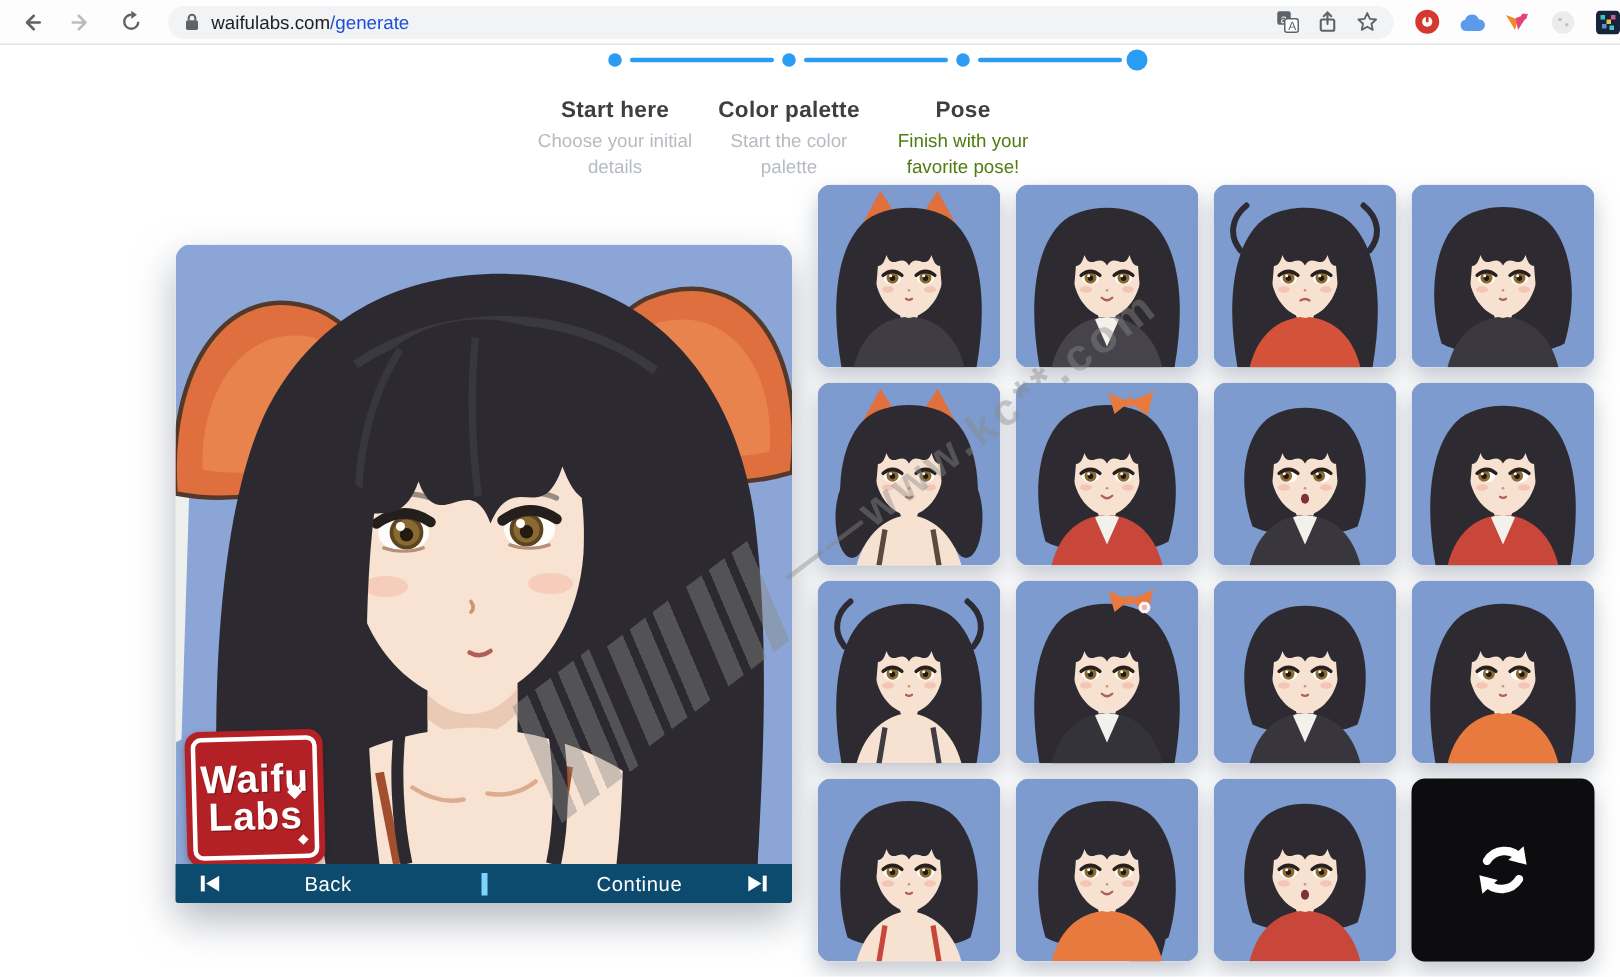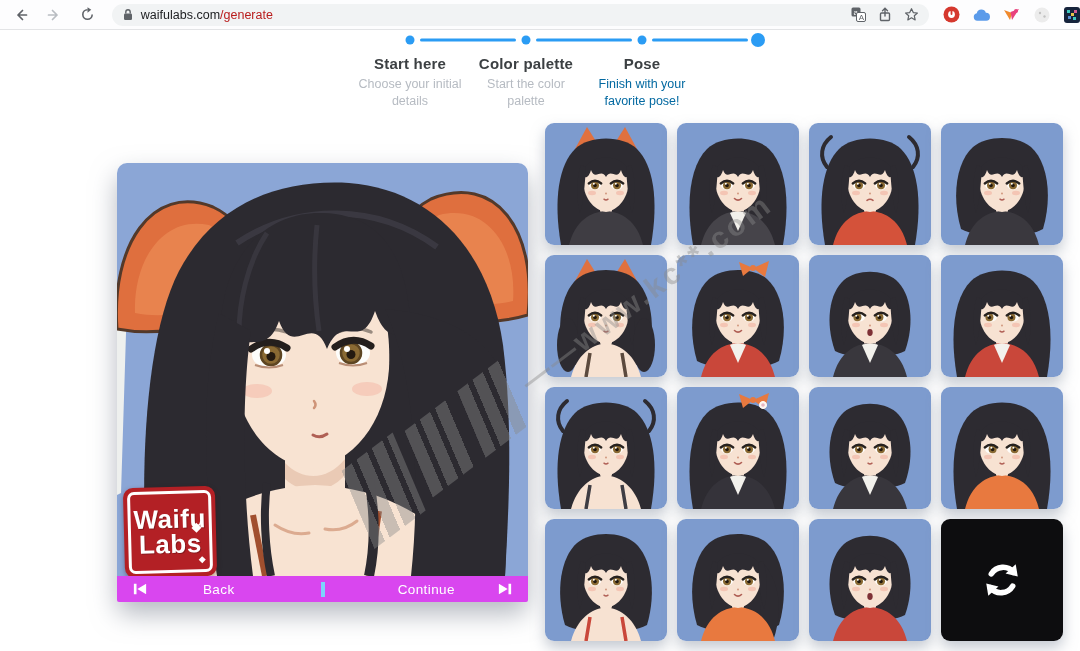--- a/index.html
+++ b/index.html
@@ -7,53 +7,53 @@
   body { font-family:"Liberation Sans", sans-serif; background:#fff; position:relative; }
 
   
   .toolbar { position:absolute; left:0; top:0; width:1080px; height:30px;
     background:#fdfdfe; border-bottom:1px solid #e3e4e6; display:flex; align-items:center; }
   .nav-ic { width:26px; height:26px; display:flex; align-items:center; justify-content:center;
     margin-left:8px; border-radius:50%; cursor:pointer; }
   .url-pill { margin-left:12px; width:840px; height:22px; background:#f1f3f4; border-radius:12px;
     display:flex; align-items:center; padding:0 10px; gap:7px; }
   .url-text { font-size:12.5px; color:#202124; white-space:nowrap; }
-  .url-text .path { color:#b91c1c; }
+  .url-text .path { color:#1d4ed8; }
   .pill-right { margin-left:auto; display:flex; align-items:center; gap:12px; }
   .ext-row { display:flex; align-items:center; gap:13px; margin-left:14px; }
   .ext-ic { width:17px; height:17px; display:flex; align-items:center; justify-content:center; }
 
   
   .page { position:absolute; left:0; top:31px; width:1080px; height:620px; background:#fff; }
 
   
   .stepper { position:absolute; left:352px; top:0; width:464px; height:80px; }
   .dots { position:relative; height:18px; }
   .dot { position:absolute; top:50%; transform:translate(-50%,-50%); border-radius:50%; }
   .dline { position:absolute; top:50%; transform:translateY(-50%); height:3px; border-radius:2px; }
   .labels { display:flex; }
   .stepcol { width:116px; text-align:center; cursor:pointer; }
-  .step-title { font-size:15px; font-weight:bold; color:#3c4043; margin-top:6px; letter-spacing:.2px; }
+  .step-title { font-size:15px; font-weight:bold; color:#3c4043; margin-top:16px; letter-spacing:.2px; }
   .step-sub { font-size:12.5px; color:#b6bbc2; line-height:1.38; margin-top:4px; padding:0 4px; }
-  .step-sub.active { color:#0369a1; }
+  .step-sub.active { color:#4d7c0f; }
 
   
   .preview { position:absolute; left:117px; top:132px; width:411px;
     border-radius:10px; box-shadow:0 12px 26px rgba(120,128,142,.55); }
   .preview-img { width:411px; height:413px; border-radius:10px 10px 0 0; overflow:hidden; position:relative; }
   .preview-img svg { display:block; }
   .logo { position:absolute; left:7px; top:324px; width:92px; height:90px; border-radius:10px;
     display:flex; flex-direction:column; align-items:center; justify-content:center;
     transform:rotate(-1.5deg); box-shadow:0 2px 5px rgba(60,20,20,.4); }
   .logo::after { content:""; position:absolute; inset:4px; border:3px solid #fff; border-radius:7px; }
   .logo-line { color:#fff; font-weight:bold; font-size:26px; line-height:.95; letter-spacing:.5px;
     text-shadow:1px 1px 0 rgba(0,0,0,.25); }
   .spark { position:absolute; width:7px; height:7px; background:#fff; transform:rotate(45deg); }
   .spark.s1 { right:16px; top:38px; } .spark.s2 { right:12px; bottom:14px; width:5px; height:5px; }
-  .btnbar { height:26px; display:flex; background:#d946ef; border-radius:0 0 2px 2px;align-items:center; }
+  .btnbar { height:26px; display:flex; background:#0c4a6e; border-radius:0 0 2px 2px;align-items:center; }
   .bbtn { flex:1; position:relative; display:flex; align-items:center; justify-content:center;
     color:#fff; font-size:13.5px; letter-spacing:.4px; cursor:pointer; }
   .bbtn + .bbtn { border-left:4px solid #7dd3fc; }
   .bicon { position:absolute; top:50%; transform:translateY(-50%); display:flex; }
   .bicon.left { left:16px; } .bicon.right { right:16px; }
 
   
   .grid { position:absolute; left:545px; top:92px; display:grid;
     grid-template-columns:repeat(4,122px); gap:10px; }
   .tile { width:122px; height:122px; border-radius:9px; overflow:hidden; cursor:pointer;

